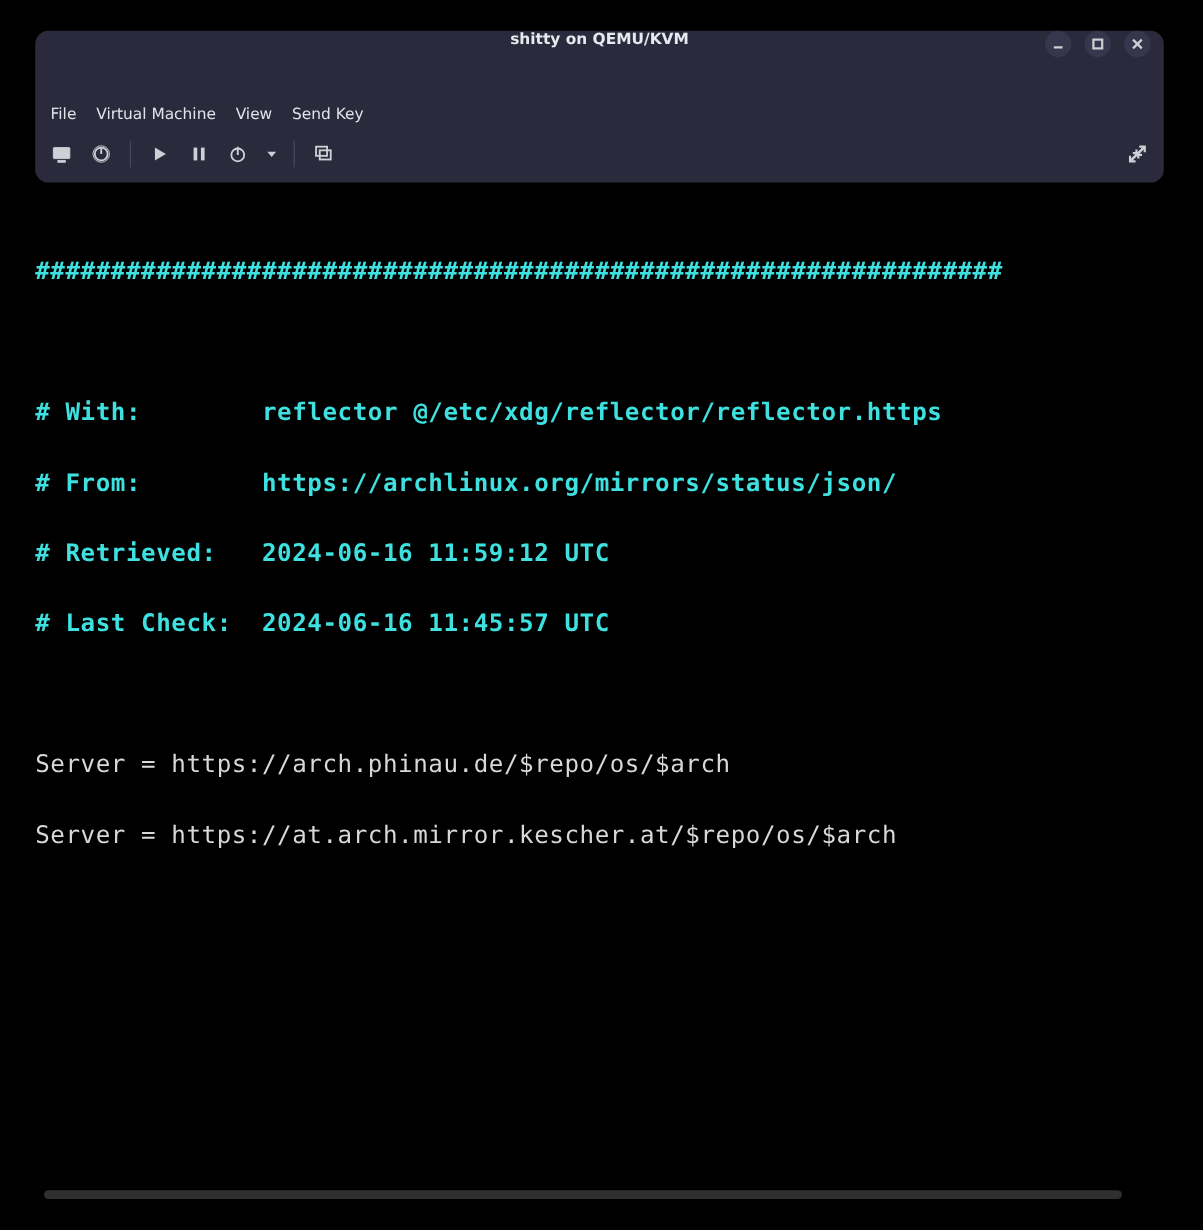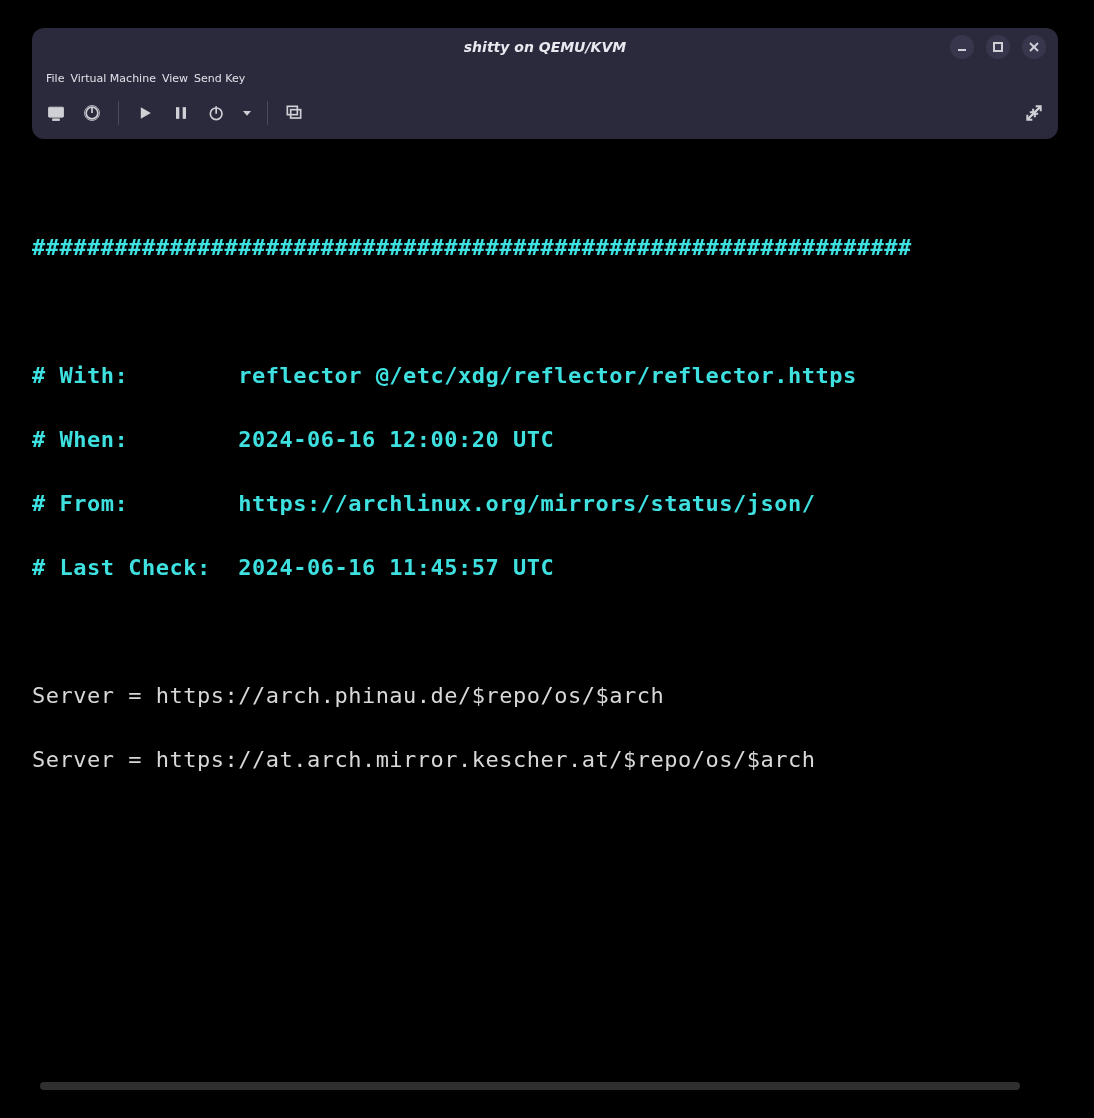--- a/index.html
+++ b/index.html
@@ -16,25 +16,23 @@
     left: 32px;
     width: 1026px;
     background: #2b2a3d;
     border-radius: 12px;
     box-shadow: 0 4px 16px rgba(0,0,0,.6);
     color: #cfcfd6;
     font-size: 14px;
   }
   .titlebar {
     display: flex;
-    align-items: center;
     height: 38px;
     padding: 0 8px;
     position: relative;
-    font-style: italic;
   }
   .titlebar-title {
     position: absolute;
     left: 0; right: 0;
     text-align: center;
     color: #e8e8ef;
     font-size: 14px;
     font-weight: 600;
     pointer-events: none;
   }
@@ -49,24 +47,25 @@
     border-radius: 50%;
     background: #37364c;
     display: flex;
     align-items: center;
     justify-content: center;
     cursor: pointer;
   }
   .win-btn svg { width: 12px; height: 12px; fill: none; stroke: #cfcfd6; stroke-width: 2; }
   .menubar {
     display: flex;
-    gap: 6px;
+    gap: 18px;
     padding: 6px 14px 10px 14px;
-    font-size: 11px;
+    font-size: 14px;
     color: #e2e2ea;
+    margin-top: 24px;
   }
   .menubar span { cursor: pointer; }
   .toolbar {
     display: flex;
     align-items: center;
     padding: 4px 10px 12px 10px;
     gap: 8px;
   }
   .tool-btn {
     width: 28px; height: 28px;
@@ -208,22 +207,22 @@
           <path d="M4 20 L12 12"></path>
         </svg>
     </div>
   </div>
 </div>
 
 <div class="term">
 <div class="cyan">################################################################</div>
 <div>&nbsp;</div>
 <div class="cyan"># With:        reflector @/etc/xdg/reflector/reflector.https</div>
-<div class="cyan"># When:        2024-06-16 12:00:20 UTC</div>
 <div class="cyan"># From:        https://archlinux.org/mirrors/status/json/</div>
+<div class="cyan"># Retrieved:   2024-06-16 11:59:12 UTC</div>
 <div class="cyan"># Last Check:  2024-06-16 11:45:57 UTC</div>
 <div>&nbsp;</div>
 <div>Server = https://arch.phinau.de/$repo/os/$arch</div>
 <div>Server = https://at.arch.mirror.kescher.at/$repo/os/$arch</div>
 
 
 
 
 
 

